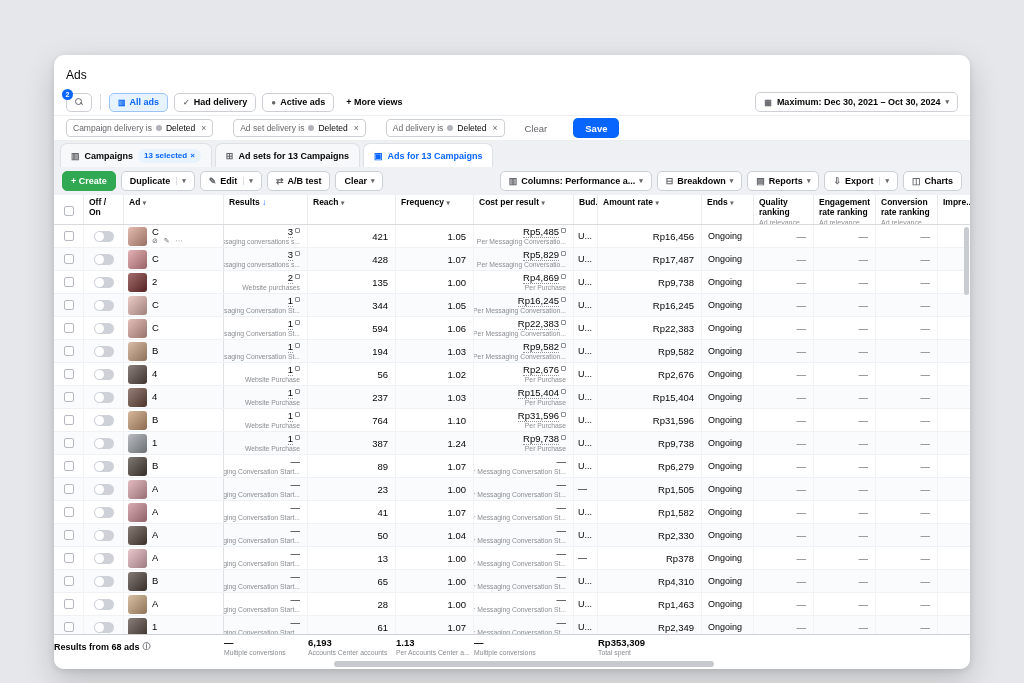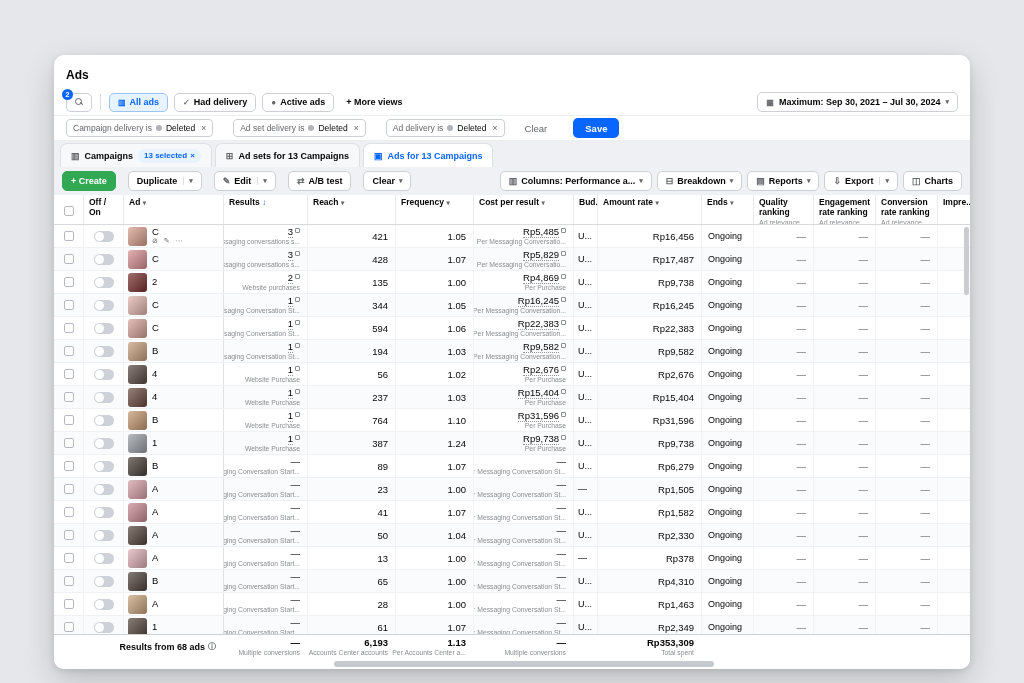--- a/index.html
+++ b/index.html
@@ -2,21 +2,21 @@
 <html><head>
 <meta charset="utf-8">
 <style>
   * { margin:0; padding:0; box-sizing:border-box; }
   html,body { width:1024px; height:683px; overflow:hidden; background:#e5e7ea; font-family:"Liberation Sans", sans-serif; }
   .window { position:absolute; left:54px; top:55px; width:916px; height:614px; background:#fff; border-radius:10px;
             box-shadow:0 12px 32px rgba(0,0,0,.18), 0 2px 6px rgba(0,0,0,.10); overflow:hidden; display:flex; flex-direction:column; }
 
   
   .topbar { height:34px; display:flex; align-items:center; padding:6px 12px 0 12px; flex-shrink:0; }
-  .section-label { font-size:12px; font-weight:bold; color:#050505; margin-right:10px; }
+  .section-label { font-size:12px; font-weight:normal; color:#050505; margin-right:10px; }
   .account-pill { display:flex; align-items:center; gap:5px; border:1px solid #ccd0d5; border-radius:6px; height:22px; padding:0 8px; cursor:pointer; }
   .account-avatar { width:13px; height:13px; border-radius:3px; background:#0866ff; color:#fff; font-size:7px; font-weight:bold; display:flex; align-items:center; justify-content:center; }
   .account-name { font-size:9.5px; color:#050505; }
   .caret { font-size:7px; color:#65676b; }
   .topbar-right { margin-left:auto; display:flex; align-items:center; gap:8px; }
   .updated-text { font-size:9.5px; color:#65676b; }
   .icon-btn { width:22px; height:22px; border-radius:50%; display:flex; align-items:center; justify-content:center; font-size:12px; color:#444; cursor:pointer; }
   .review-btn { background:#e4e6eb; color:#bcc0c4; font-size:10px; font-weight:bold; border:none; border-radius:6px; height:22px; padding:0 10px; }
   .dots-btn { border:1px solid #ccd0d5; border-radius:6px; height:22px; width:26px; font-size:11px; color:#050505; background:#fff; display:flex; align-items:center; justify-content:center; cursor:pointer; }
 
@@ -50,21 +50,21 @@
   
   .tabsbar { height:26px; background:#eef0f3; display:flex; align-items:flex-end; padding:0 0 0 6px; flex-shrink:0; }
   .tab { display:flex; align-items:center; gap:5px; height:24px; background:#f7f8f9; border:1px solid #dee0e4; border-bottom:none; border-radius:7px 7px 0 0; padding:0 10px; margin-right:3px; font-size:9px; font-weight:bold; color:#050505; cursor:pointer; }
   .tab.active { background:#fff; color:#0866ff; }
   .tab-ic { font-size:9px; color:#65676b; }
   .tab.active .tab-ic { color:#0866ff; }
   .tab-badge { display:flex; align-items:center; gap:3px; background:#e7f3ff; color:#0866ff; font-size:8px; font-weight:bold; border-radius:9px; height:14px; padding:0 6px; }
   .tab-badge-x { cursor:pointer; font-size:8px; }
 
   
-  .toolbar { height:28px; background:#eff1f4; display:flex; align-items:center; gap:12px; padding:0 8px; flex-shrink:0; }
+  .toolbar { height:28px; background:#eff1f4; display:flex; align-items:center; gap:5px; padding:0 8px; flex-shrink:0; }
   .tbtn { display:flex; align-items:center; gap:4px; height:20px; background:#fff; border:1px solid #ccd0d5; border-radius:5px; padding:0 8px; font-size:9px; font-weight:bold; color:#050505; cursor:pointer; }
   .tbtn .seg-caret { border-left:1px solid #dadde1; padding-left:5px; margin-left:2px; }
   .create-btn { background:#31a952; border-color:#31a952; color:#fff; }
   .toolbar-right { margin-left:auto; display:flex; align-items:center; gap:5px; }
   .tbtn .ic { font-size:9px; color:#65676b; }
 
   
   .thead { height:30px; display:flex; border-bottom:1px solid #d8dade; flex-shrink:0; background:#fff; }
   .hc { flex-shrink:0; border-right:1px solid #e8eaed; padding:3px 5px 0 5px; font-size:8.5px; font-weight:bold; color:#050505; line-height:1.15; overflow:hidden; cursor:pointer; }
   .hc .hsub { display:block; font-size:7px; font-weight:normal; color:#8a8d91; margin-top:1px; }
@@ -93,21 +93,21 @@
   .num2 { display:flex; flex-direction:column; align-items:flex-end; justify-content:center; padding-right:7px; line-height:1.15; }
   .num2 .val { font-size:9.5px; color:#050505; white-space:nowrap; }
   .num2 .sub { font-size:6.8px; color:#8a8d91; white-space:nowrap; }
   .dotted { border-bottom:1px dotted #90949a; cursor:pointer; }
   .note { display:inline-block; width:5px; height:5px; border:1px solid #8a8d91; border-radius:1px; margin-left:2px; margin-bottom:4px; vertical-align:middle; }
   .budc { display:flex; align-items:center; padding-left:4px; font-size:9px; color:#050505; }
   .endc { display:flex; align-items:center; padding-left:6px; font-size:9px; color:#050505; }
   .dashc span { color:#65676b; }
 
   .tfoot { height:25px; display:flex; border-top:1px solid #ced0d4; background:#fff; flex-shrink:0; }
-  .fc { display:flex; flex-direction:column; align-items:flex-end; justify-content:center; padding-right:7px; line-height:1.15; border-right:1px solid transparent; }
+  .fc { display:flex; flex-direction:column; align-items:flex-start; justify-content:center; padding-right:7px; line-height:1.15; border-right:1px solid transparent; }
   .fc .fval { font-size:9.5px; font-weight:bold; color:#050505; white-space:nowrap; }
   .fc .fsub { font-size:6.8px; color:#8a8d91; white-space:nowrap; }
   .f-span { width:170px; }
   .f-label { display:flex; align-items:center; gap:3px; font-size:9px; font-weight:bold; color:#050505; }
   .info-ic { font-size:8px; color:#65676b; }
 
   .vscroll { position:absolute; right:1px; top:2px; width:5px; height:68px; background:#c9ccd1; border-radius:3px; cursor:pointer; }
   .hscrollbar { height:10px; background:#fff; position:relative; flex-shrink:0; }
   .hthumb { position:absolute; left:280px; top:2px; width:380px; height:6px; background:#c6c9ce; border-radius:3px; cursor:pointer; }
 </style>
@@ -134,21 +134,21 @@
       <span class="pill-ic">✓</span>
       <span>Had delivery</span>
     </div>
     <div class="view-pill">
       <span class="pill-ic">●</span>
       <span>Active ads</span>
     </div>
     <span class="more-views">+ More views</span>
     <div class="date-btn">
       <span class="pill-ic">▦</span>
-      <span>Maximum: Sep 30, 2021 – Jul 30, 2024</span>
+      <span>Maximum: Dec 30, 2021 – Oct 30, 2024</span>
       <span class="caret">▾</span>
     </div>
   </div>
 
   <div class="filterbar">
 
       <span class="chip">
         <span class="chip-label">Campaign delivery is</span>
         <span class="chip-dot"></span>
         <span class="chip-value">Deleted</span>

